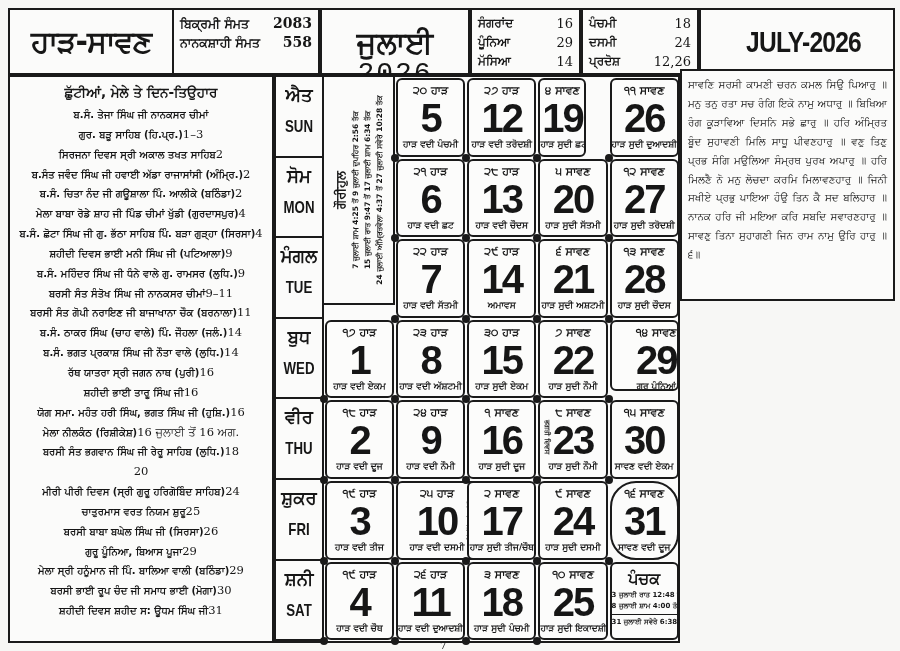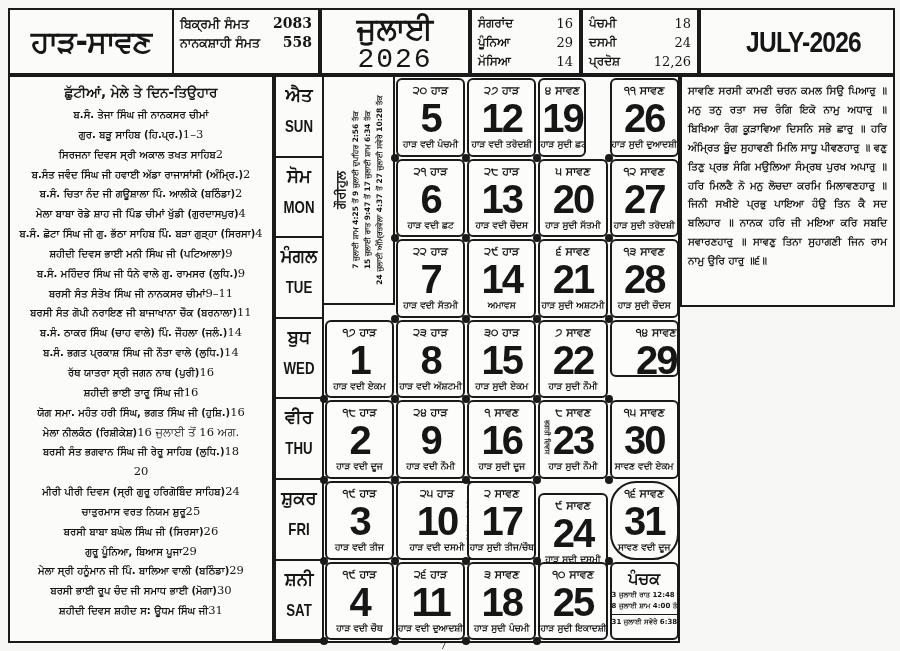--- a/index.html
+++ b/index.html
@@ -5,21 +5,21 @@
   html,body{margin:0;padding:0;background:#f7f7f5;}
   body{width:900px;height:651px;position:relative;overflow:hidden;font-family:"DejaVu Sans",sans-serif;color:#161616;}
   .abs{position:absolute;box-sizing:border-box;}
   .box{border:2px solid #1a1a1a;background:#fbfbfa;}
   
   #hdr-month{left:8px;top:8px;width:166px;height:67px;display:flex;align-items:center;justify-content:center;font-size:30px;font-weight:bold;letter-spacing:-1px;}
   #hdr-samvat{left:172px;top:8px;width:148px;height:67px;padding:4px 6px;font-size:12.5px;font-weight:bold;}
   .samrow{display:flex;justify-content:space-between;line-height:19px;}
   .samrow .v{font-family:"DejaVu Serif",serif;font-size:14px;}
   #hdr-julai{left:320px;top:8px;width:150px;height:67px;text-align:center;}
-  #hdr-julai .pa{font-size:30px;font-weight:bold;line-height:34px;margin-top:2px;}
+  #hdr-julai .pa{font-size:30px;font-weight:bold;line-height:34px;margin-top:16px;}
   #hdr-julai .yr{font-family:Liberation Mono, monospace;font-size:28px;letter-spacing:2px;line-height:28px;}
   #hdr-tith1,#hdr-tith2{top:8px;height:67px;padding:4px 6px;font-size:12px;font-weight:bold;}
   #hdr-tith1{left:470px;width:111px;}
   #hdr-tith2{left:581px;width:118px;}
   .trow{display:flex;justify-content:space-between;line-height:19px;}
   .trow .v{font-family:"DejaVu Serif",serif;font-size:13px;font-weight:normal;}
   #hdr-eng{left:712px;top:14px;width:183px;height:55px;display:flex;align-items:center;justify-content:center;font-family:"Liberation Sans",sans-serif;font-weight:bold;font-size:30px;letter-spacing:-1px;transform:scaleX(0.82);transform-origin:center;}
   
   #fest{left:8px;top:75px;width:266px;height:568px;padding:4px 6px;}
   #fest .title{text-align:center;font-weight:bold;font-size:13.5px;line-height:22px;margin-bottom:2px;}
@@ -36,21 +36,21 @@
   .cell .tith{font-size:9px;font-weight:bold;line-height:12px;white-space:nowrap;}
   .dot{position:absolute;width:8px;height:8px;border-radius:50%;background:#1a1a1a;}
   #panchak .t{font-size:16px;font-weight:bold;line-height:22px;margin-top:4px;}
   #panchak .s{font-size:7px;font-weight:bold;line-height:11px;white-space:nowrap;}
   #gauri{left:48px;top:0;width:71px;height:228px;border-right:2px solid #1a1a1a;border-bottom:2px solid #1a1a1a;}
   #gauri .rot{position:absolute;left:50%;top:50%;width:220px;transform:translate(-50%,-50%) rotate(-90deg);text-align:center;}
   #gauri .h{font-size:13px;font-weight:bold;line-height:18px;}
   #gauri .l{font-size:7.5px;font-weight:bold;line-height:12px;white-space:nowrap;}
   .vert{position:absolute;writing-mode:vertical-rl;font-size:7px;font-weight:bold;}
   
-  #verse{left:680px;top:75px;width:215px;height:232px;padding:4px 6px;font-size:10.3px;font-weight:bold;line-height:18.9px;text-align:justify;}
+  #verse{left:680px;top:69px;width:215px;height:232px;padding:4px 6px;font-size:10.3px;font-weight:normal;line-height:18.9px;text-align:justify;}
   #pageno{left:440px;top:640px;font-size:10px;font-family:"DejaVu Serif",serif;}
 </style>
 </head>
 <body>
 
 <div class="abs box" id="hdr-month">
     <span>ਹਾੜ-ਸਾਵਣ</span>
   </div>
 
 <div class="abs box" id="hdr-samvat">
@@ -385,21 +385,21 @@
         <div class="tith">ਹਾੜ ਸੁਦੀ ਨੌਮੀ</div>
       </div>
       <div class="dot" style="left: 257.4px; top: 318.4px;"></div>
       <div class="cell" style="left: 262.4px; top: 323.4px; width: 69.2px; height: 78.6px;">
         <div class="desi">੮ ਸਾਵਣ</div>
         <div class="num">23</div>
         <div class="tith">ਹਾੜ ਸੁਦੀ ਨੌਮੀ</div>
         <div class="vert" style="top: 18px; left: 3px;">ਭਗਤੀ ਦਿਵਸ</div>
       </div>
       <div class="dot" style="left: 257.4px; top: 399px;"></div>
-      <div class="cell" style="left: 262.4px; top: 416px; width: 69.2px; height: 78.6px;">
+      <div class="cell" style="left: 262.4px; top: 404px; width: 69.2px; height: 78.6px;">
         <div class="desi">੯ ਸਾਵਣ</div>
         <div class="num">24</div>
         <div class="tith">ਹਾੜ ਸੁਦੀ ਦਸਮੀ</div>
       </div>
       <div class="dot" style="left: 257.4px; top: 479.6px;"></div>
       <div class="cell" style="left: 262.4px; top: 484.6px; width: 69.2px; height: 78.6px;">
         <div class="desi">੧੦ ਸਾਵਣ</div>
         <div class="num">25</div>
         <div class="tith">ਹਾੜ ਸੁਦੀ ਇਕਾਦਸ਼ੀ</div>
       </div>
@@ -415,21 +415,21 @@
         <div class="num">27</div>
         <div class="tith">ਹਾੜ ਸੁਦੀ ਤਰੋਦਸ਼ੀ</div>
       </div>
       <div class="dot" style="left: 328.6px; top: 157.2px;"></div>
       <div class="cell" style="left: 333.6px; top: 162.2px; width: 69.2px; height: 78.6px;">
         <div class="desi">੧੩ ਸਾਵਣ</div>
         <div class="num">28</div>
         <div class="tith">ਹਾੜ ਸੁਦੀ ਚੌਦਸ</div>
       </div>
       <div class="dot" style="left: 328.6px; top: 237.8px;"></div>
-      <div class="cell" style="left: 333.6px; top: 242.8px; width: 69.2px; height: 57px; padding-left: 24px;">
+      <div class="cell" style="left: 333.6px; top: 242.8px; width: 69.2px; height: 71px; padding-left: 24px;">
         <div class="desi">੧੪ ਸਾਵਣ</div>
         <div class="num">29</div>
         <div class="tith">ਗੁਰੂ ਪੂੰਨਿਆਂ</div>
       </div>
       <div class="dot" style="left: 328.6px; top: 318.4px;"></div>
       <div class="cell" style="left: 333.6px; top: 323.4px; width: 69.2px; height: 78.6px;">
         <div class="desi">੧੫ ਸਾਵਣ</div>
         <div class="num">30</div>
         <div class="tith">ਸਾਵਣ ਵਦੀ ਏਕਮ</div>
       </div>

